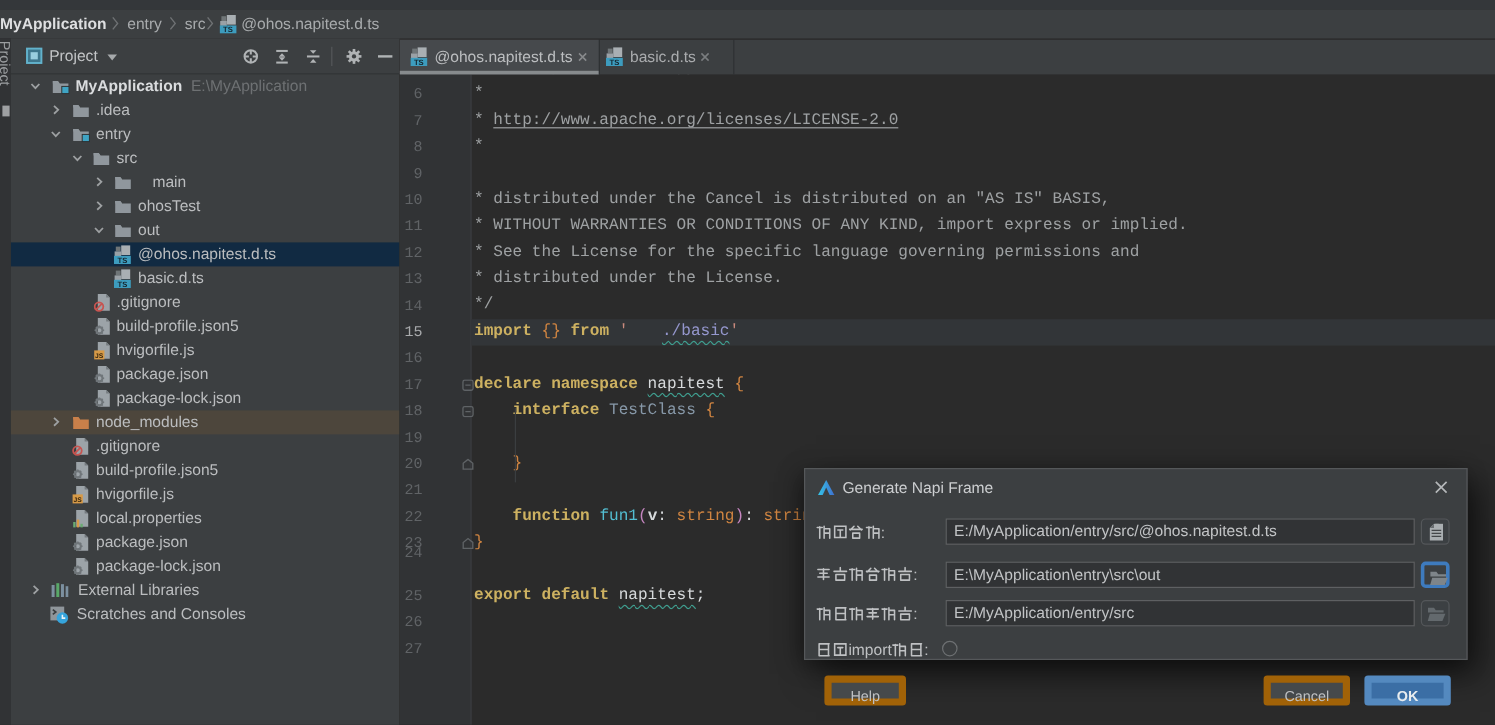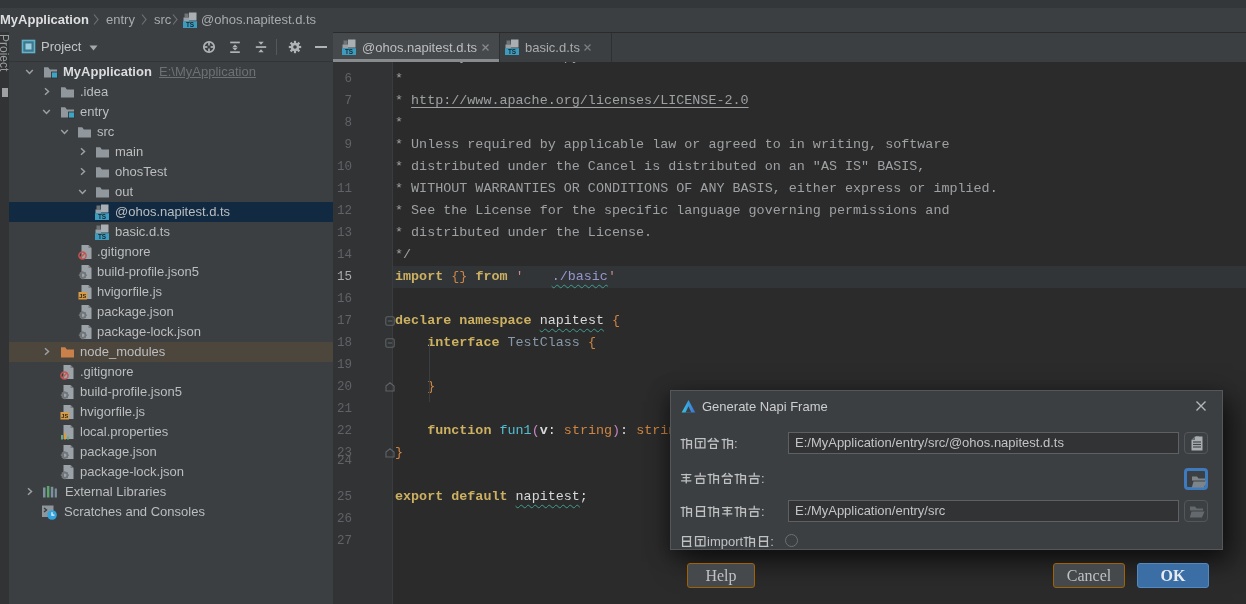--- a/index.html
+++ b/index.html
@@ -1,36 +1,36 @@
 <!DOCTYPE html>
 <html><head><meta charset="utf-8"><style>
 * { margin:0; padding:0; box-sizing:border-box; }
 html,body { width:1246px; height:604px; overflow:hidden; background:#2B2B2B;
   font-family:"Liberation Sans", sans-serif; }
 .abs { position:absolute; }
 .cj { display:inline-block; vertical-align:-2px; margin-right:0.5px; }
 .lat { color:#BFC1C3; font-size:13px; }
-.dim { color:#6E7173;text-decoration:underline; }
+.dim { color:#6E7173; }
 .wt { color:#DADCDE; font-weight:bold; }
 .tl { font-size:13px; color:#BBBDBF; line-height:20px; white-space:pre; }
 .ln { left:0; width:19px; text-align:right; font-family:"Liberation Mono",monospace; font-size:12.5px; line-height:22px; }
 .cl { font-family:"Liberation Mono",monospace; font-size:13.4px; line-height:22px; white-space:pre; }
 .cm { color:#9EA1A3; } .kw { color:#CDB161; } .or { color:#CF8441; } .wh { color:#D6D9DB; }
 .ty { color:#8798A8; } .fn { color:#53BED1; } .pr { color:#C586C0; } .str { color:#9597CE;margin-left:28px; } .q { color:#C98A7D; }
 .cm u { text-underline-offset:3px; }
 .sq { text-decoration:underline wavy #3E9E8F 1px; text-underline-offset:4px; }
 .dlg { left:670px; top:390px; width:553px; height:160px; background:#3C3F41;
    border:1px solid #55585A; box-shadow: 10px 12px 26px rgba(0,0,0,0.55), -4px 4px 18px rgba(0,0,0,0.35); z-index:50; }
 .lbl { font-size:13px; color:#BFC1C3; }
 .inp { width:391px; height:22px; background:#313335; border:1px solid #5E6062; color:#C2C4C6;
    font-size:13px; line-height:20px; padding-left:6px; white-space:pre; }
 .sbtn { width:24px; height:22px; background:#3C4043; border:1px solid #54575A; border-radius:4px; }
 .sbtn.foc { border:3px solid #3E7BBE; background:#3C4043; }
-.btn { height:25px; background:#45494B; border:1px solid #a16207; border-radius:3px;
-   color:#BFC1C3; font-size:16px; text-align:center; line-height:23px;font-family:Liberation Serif, serif; }
+.btn { height:25px; background:#45494B; border:6px solid #a16207; border-radius:3px;
+   color:#BFC1C3; font-size:12px; text-align:center; line-height:23px; }
 .okb { background:#3B6EA5; border-color:#5489BF; color:#E8ECEF; font-weight:bold; }
 </style></head>
 <body>
 
 <div class="abs" style="left:0;top:0;width:1246px;height:8px;background:#34373A"></div>
 
 <div class="abs" style="left:0;top:8px;width:1246px;height:24px;background:#3C3F41">
   <div class="abs" style="left:0px;top:4px;font-size:13px;font-weight:bold;color:#DEDFE1">MyApplication</div>
   <svg class="abs" style="left:92px;top:5px" width="8" height="13" viewBox="0 0 8 13">
       <path d="M2,1.5 L6,6.5 L2,11.5" stroke="#6E7173" stroke-width="1.2" fill="none"></path>
@@ -136,21 +136,21 @@
       <path d="M1,2.5 h4.2 l1.6,2 H1 z" fill="#90979D"></path>
     </svg>
     <div class="abs tl" style="left:88px;top:60px">src</div>
 <svg class="abs" style="left:69px;top:85px" width="9" height="9" viewBox="0 0 9 9">
       <path d="M3,1.2 L6.5,4.5 L3,7.8" stroke="#9DA0A2" stroke-width="1.5" fill="none"></path>
     </svg>
     <svg class="abs" style="left:86px;top:83px" width="15" height="14" viewBox="0 0 15 14">
       <path d="M1,2.5 h4.2 l1.6,2 H14 v8 H1 z" fill="#90979D"></path>
       <path d="M1,2.5 h4.2 l1.6,2 H1 z" fill="#90979D"></path>
     </svg>
-    <div class="abs tl" style="left:106px;top:80px">main</div>
+    <div class="abs tl" style="left:118px;top:80px">main</div>
 <svg class="abs" style="left:69px;top:105px" width="9" height="9" viewBox="0 0 9 9">
       <path d="M3,1.2 L6.5,4.5 L3,7.8" stroke="#9DA0A2" stroke-width="1.5" fill="none"></path>
     </svg>
     <svg class="abs" style="left:86px;top:103px" width="15" height="14" viewBox="0 0 15 14">
       <path d="M1,2.5 h4.2 l1.6,2 H14 v8 H1 z" fill="#90979D"></path>
       <path d="M1,2.5 h4.2 l1.6,2 H1 z" fill="#90979D"></path>
     </svg>
     <div class="abs tl" style="left:106px;top:100px">ohosTest</div>
 <svg class="abs" style="left:69px;top:125px" width="9" height="9" viewBox="0 0 9 9">
       <path d="M1.2,3 L4.5,6.5 L7.8,3" stroke="#9DA0A2" stroke-width="1.5" fill="none"></path>
@@ -344,25 +344,24 @@
 <div class="abs" style="left:60px;top:233px;width:853px;height:22px;background:#323538"></div>
 <div class="abs ln" style="top:13px;color:#606366">5</div>
 <div class="abs cl" style="left:62px;top:13px"><span class="cm">* You may obtain a copy of the License at</span></div>
 <div class="abs ln" style="top:35px;color:#606366">6</div>
 <div class="abs cl" style="left:62px;top:35px"><span class="cm">*</span></div>
 <div class="abs ln" style="top:57px;color:#606366">7</div>
 <div class="abs cl" style="left:62px;top:57px"><span class="cm">* <u>http://www.apache.org/licenses/LICENSE-2.0</u></span></div>
 <div class="abs ln" style="top:79px;color:#606366">8</div>
 <div class="abs cl" style="left:62px;top:79px"><span class="cm">*</span></div>
 <div class="abs ln" style="top:101px;color:#606366">9</div>
-<div class="abs cl" style="left:62px;top:101px"><span class="cm">* Unless required by applicable law or agreed to in writing, software</span></div>
 <div class="abs ln" style="top:123px;color:#606366">10</div>
 <div class="abs cl" style="left:62px;top:123px"><span class="cm">* distributed under the Cancel is distributed on an "AS IS" BASIS,</span></div>
 <div class="abs ln" style="top:145px;color:#606366">11</div>
-<div class="abs cl" style="left:62px;top:145px"><span class="cm">* WITHOUT WARRANTIES OR CONDITIONS OF ANY BASIS, either express or implied.</span></div>
+<div class="abs cl" style="left:62px;top:145px"><span class="cm">* WITHOUT WARRANTIES OR CONDITIONS OF ANY KIND, import express or implied.</span></div>
 <div class="abs ln" style="top:167px;color:#606366">12</div>
 <div class="abs cl" style="left:62px;top:167px"><span class="cm">* See the License for the specific language governing permissions and</span></div>
 <div class="abs ln" style="top:189px;color:#606366">13</div>
 <div class="abs cl" style="left:62px;top:189px"><span class="cm">* distributed under the License.</span></div>
 <div class="abs ln" style="top:211px;color:#606366">14</div>
 <div class="abs cl" style="left:62px;top:211px"><span class="cm">*/</span></div>
 <div class="abs ln" style="top:233px;color:#A9ABAD">15</div>
 <div class="abs cl" style="left:62px;top:233px"><b class="kw">import</b> <span class="or">{}</span> <b class="kw">from</b> <span class="q">'</span><span class="str sq">./basic</span><span class="q">'</span></div>
 <div class="abs ln" style="top:255px;color:#606366">16</div>
 <div class="abs ln" style="top:277px;color:#606366">17</div>
@@ -474,20 +473,21 @@
         <path d="M6,1v3 M1,4h10 M2.5,6.5h7 M2.5,6.5v4.5 M9.5,6.5v4 M2.5,11h7" stroke="#BFC1C3" stroke-width="1.25" fill="none" stroke-linecap="round"></path>
       </svg><svg class="cj" width="13" height="13" viewBox="0 0 12.5 12.5">
         <path d="M1,2.5h4 M3,2v9 M6.5,1.5v9.5 M6.5,3.5h4.5 M6.5,7h4.5 M11,3.5v7.5" stroke="#BFC1C3" stroke-width="1.25" fill="none" stroke-linecap="round"></path>
       </svg><svg class="cj" width="13" height="13" viewBox="0 0 12.5 12.5">
         <path d="M1,4h10 M4.5,1.5l-3,3 M7.5,1.5l3,3 M3.5,7h5.5 M3.5,7v4 M9,7v4 M3.5,11h5.5" stroke="#BFC1C3" stroke-width="1.25" fill="none" stroke-linecap="round"></path>
       </svg><svg class="cj" width="13" height="13" viewBox="0 0 12.5 12.5">
         <path d="M1,2.5h4 M3,2v9 M6.5,1.5v9.5 M6.5,3.5h4.5 M6.5,7h4.5 M11,3.5v7.5" stroke="#BFC1C3" stroke-width="1.25" fill="none" stroke-linecap="round"></path>
       </svg><svg class="cj" width="13" height="13" viewBox="0 0 12.5 12.5">
         <path d="M6,1v3 M1,4h10 M2.5,6.5h7 M2.5,6.5v4.5 M9.5,6.5v4 M2.5,11h7" stroke="#BFC1C3" stroke-width="1.25" fill="none" stroke-linecap="round"></path>
       </svg><span class="lat">:</span></div>
+  <div class="inp abs" style="left:117px;top:77px">E:\MyApplication\entry\src\out</div>
   <div class="sbtn abs foc" style="left:513px;top:77px">
       <svg class="abs" style="left:4px;top:3px" width="16" height="15" viewBox="0 0 16 15">
         <path d="M1,2.5 h5 l1.5,2 H14 v2 H1 z" fill="#7E858A"></path>
         <path d="M2.5,7.5 H15.5 L13,13.5 H0.8 z" fill="#7E858A"></path>
       </svg>
     </div>
   <div class="abs lbl" style="left:9px;top:113px"><svg class="cj" width="13" height="13" viewBox="0 0 12.5 12.5">
         <path d="M1,2.5h4 M3,2v9 M6.5,1.5v9.5 M6.5,3.5h4.5 M6.5,7h4.5 M11,3.5v7.5" stroke="#BFC1C3" stroke-width="1.25" fill="none" stroke-linecap="round"></path>
       </svg><svg class="cj" width="13" height="13" viewBox="0 0 12.5 12.5">
         <path d="M2.5,1.5h8 M2.5,1.5v9.5 M2.5,6h7.5 M2.5,11h8 M10,1.5v9.5" stroke="#BFC1C3" stroke-width="1.25" fill="none" stroke-linecap="round"></path>

